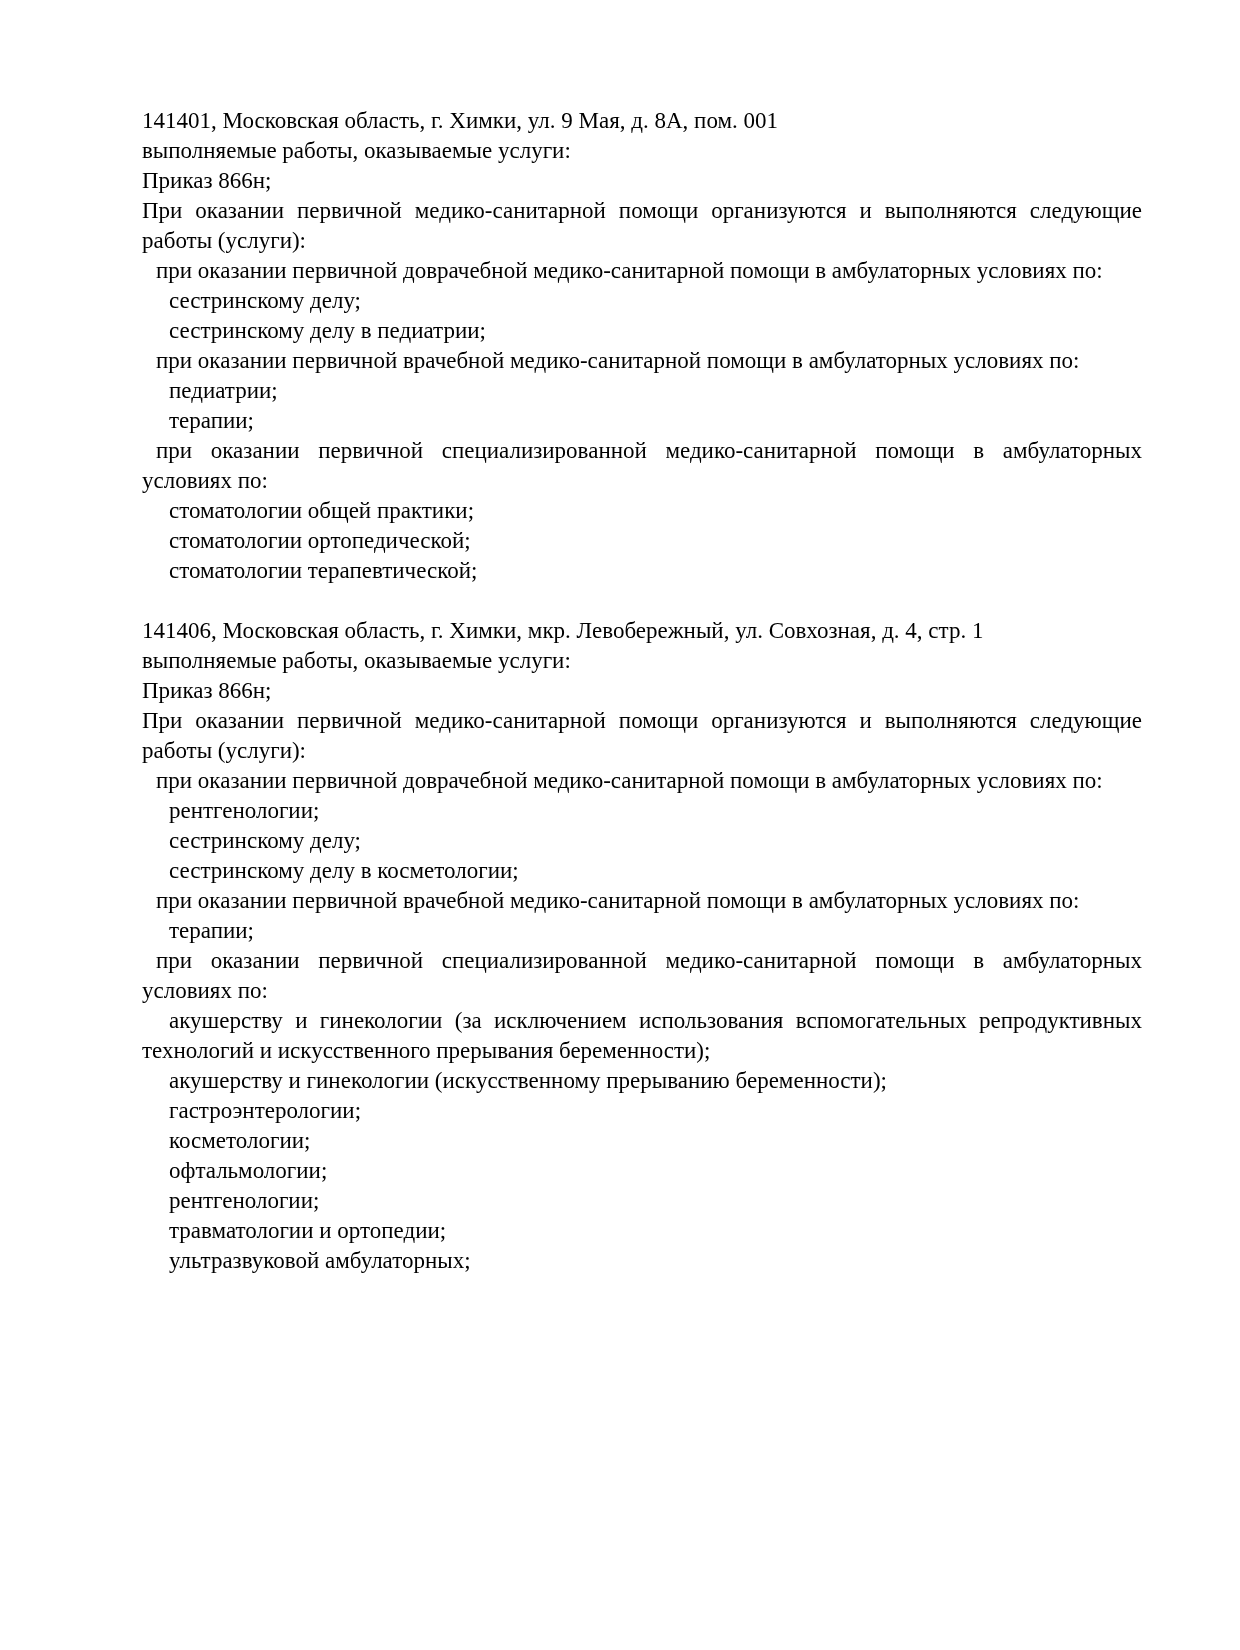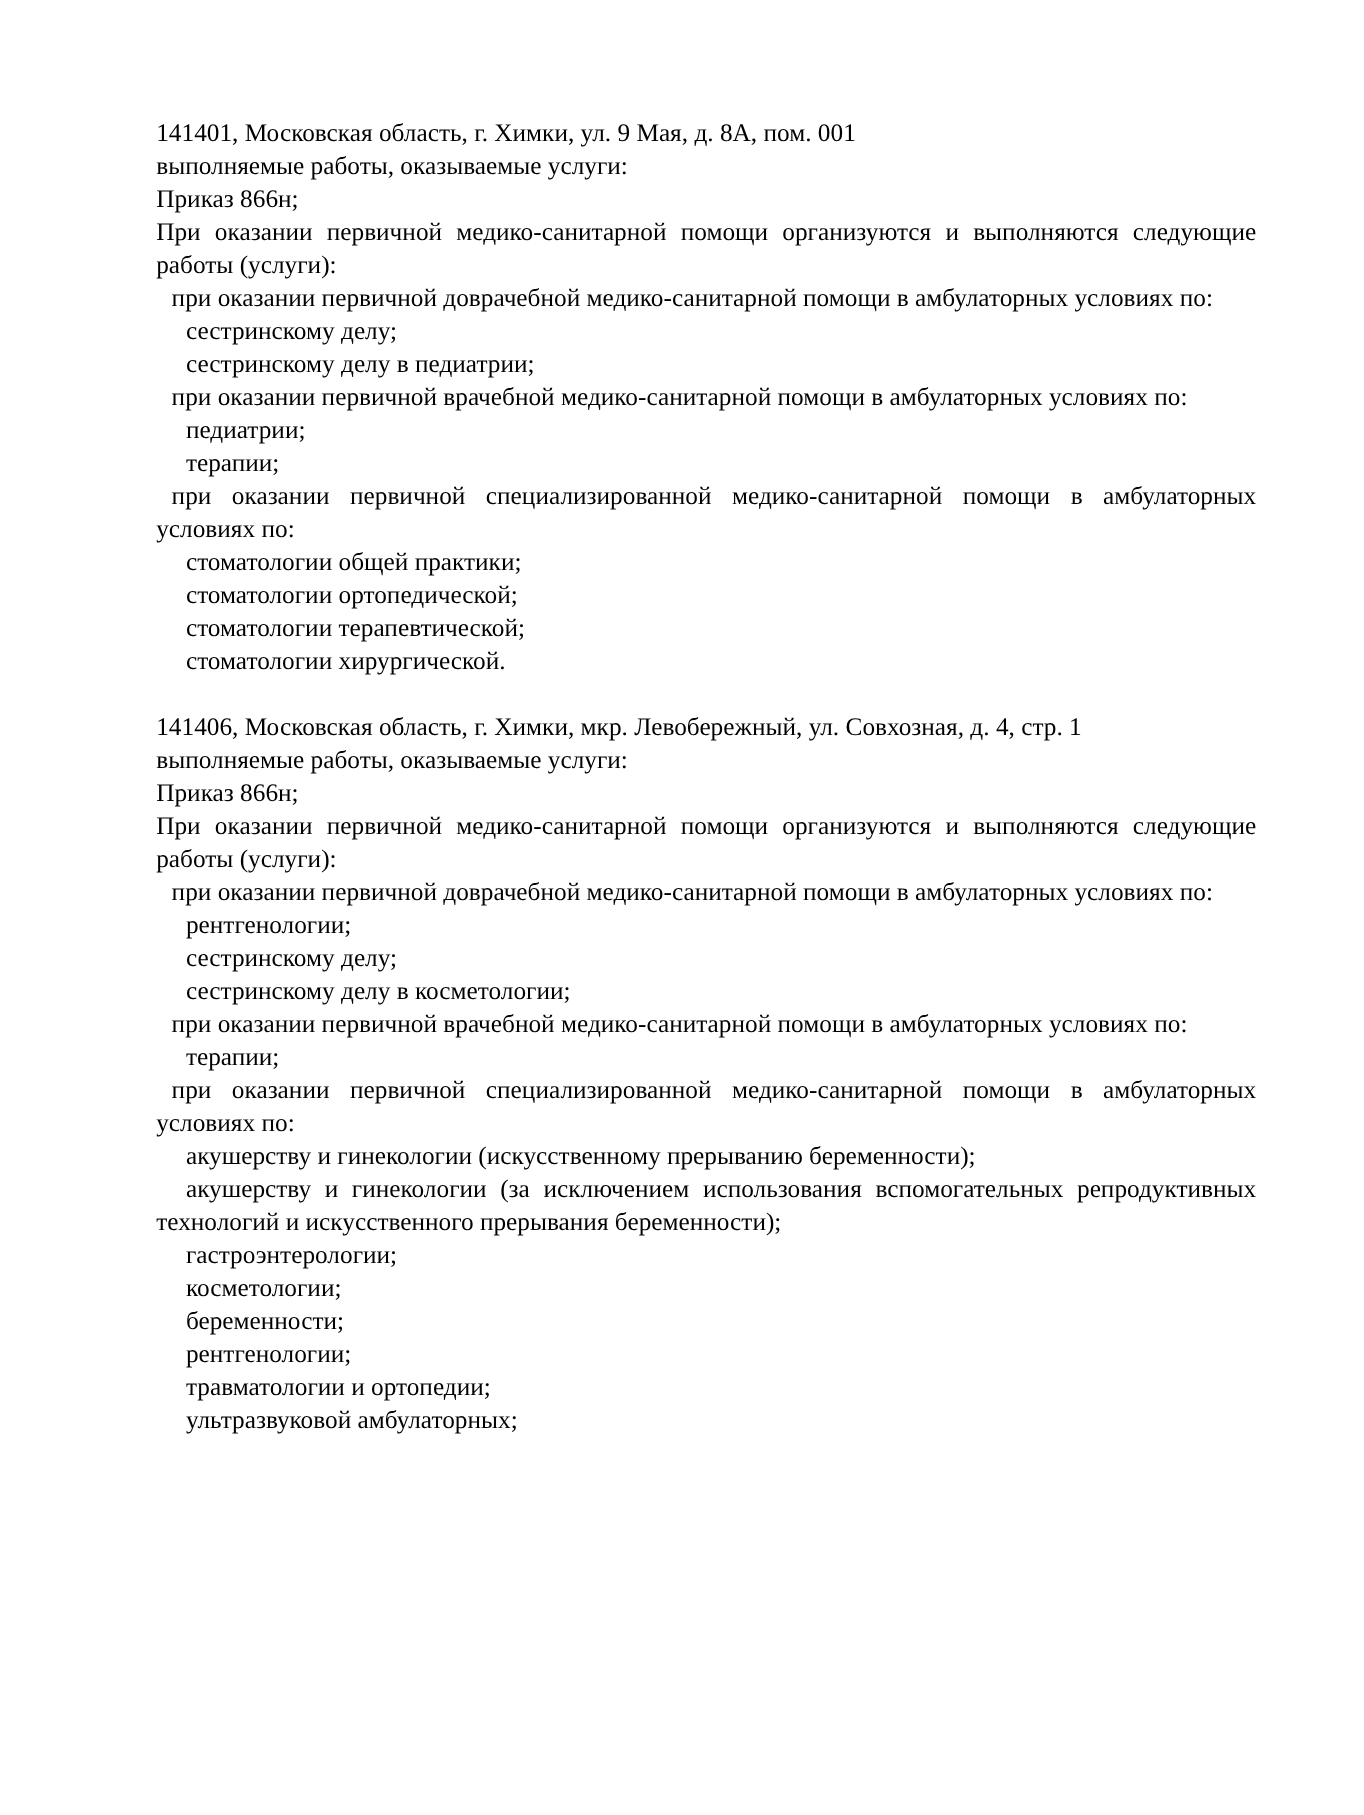--- a/index.html
+++ b/index.html
@@ -47,37 +47,36 @@
         <p class="para indent-1">при оказании первичной доврачебной медико-санитарной помощи в амбулаторных условиях по:</p>
         <p class="para indent-2">сестринскому делу;</p>
         <p class="para indent-2">сестринскому делу в педиатрии;</p>
         <p class="para indent-1">при оказании первичной врачебной медико-санитарной помощи в амбулаторных условиях по:</p>
         <p class="para indent-2">педиатрии;</p>
         <p class="para indent-2">терапии;</p>
         <p class="para indent-1">при оказании первичной специализированной медико-санитарной помощи в амбулаторных условиях по:</p>
         <p class="para indent-2">стоматологии общей практики;</p>
         <p class="para indent-2">стоматологии ортопедической;</p>
         <p class="para indent-2">стоматологии терапевтической;</p>
-        <p class="para indent-2">стоматологии хирургической.</p>
       </div>
       <div class="block">
         <p class="para indent-0">141406, Московская область, г. Химки, мкр. Левобережный, ул. Совхозная, д. 4, стр. 1</p>
         <p class="para indent-0">выполняемые работы, оказываемые услуги:</p>
         <p class="para indent-0">Приказ 866н;</p>
         <p class="para indent-0">При оказании первичной медико-санитарной помощи организуются и выполняются следующие работы (услуги):</p>
         <p class="para indent-1">при оказании первичной доврачебной медико-санитарной помощи в амбулаторных условиях по:</p>
         <p class="para indent-2">рентгенологии;</p>
         <p class="para indent-2">сестринскому делу;</p>
         <p class="para indent-2">сестринскому делу в косметологии;</p>
         <p class="para indent-1">при оказании первичной врачебной медико-санитарной помощи в амбулаторных условиях по:</p>
         <p class="para indent-2">терапии;</p>
         <p class="para indent-1">при оказании первичной специализированной медико-санитарной помощи в амбулаторных условиях по:</p>
+        <p class="para indent-2">акушерству и гинекологии (за исключением использования вспомогательных репродуктивных технологий и искусственного прерывания беременности);</p>
         <p class="para indent-2">акушерству и гинекологии (искусственному прерыванию беременности);</p>
-        <p class="para indent-2">акушерству и гинекологии (за исключением использования вспомогательных репродуктивных технологий и искусственного прерывания беременности);</p>
         <p class="para indent-2">гастроэнтерологии;</p>
         <p class="para indent-2">косметологии;</p>
-        <p class="para indent-2">беременности;</p>
+        <p class="para indent-2">офтальмологии;</p>
         <p class="para indent-2">рентгенологии;</p>
         <p class="para indent-2">травматологии и ортопедии;</p>
         <p class="para indent-2">ультразвуковой амбулаторных;</p>
       </div>
     </div>
 </div>
 
 </body></html>

